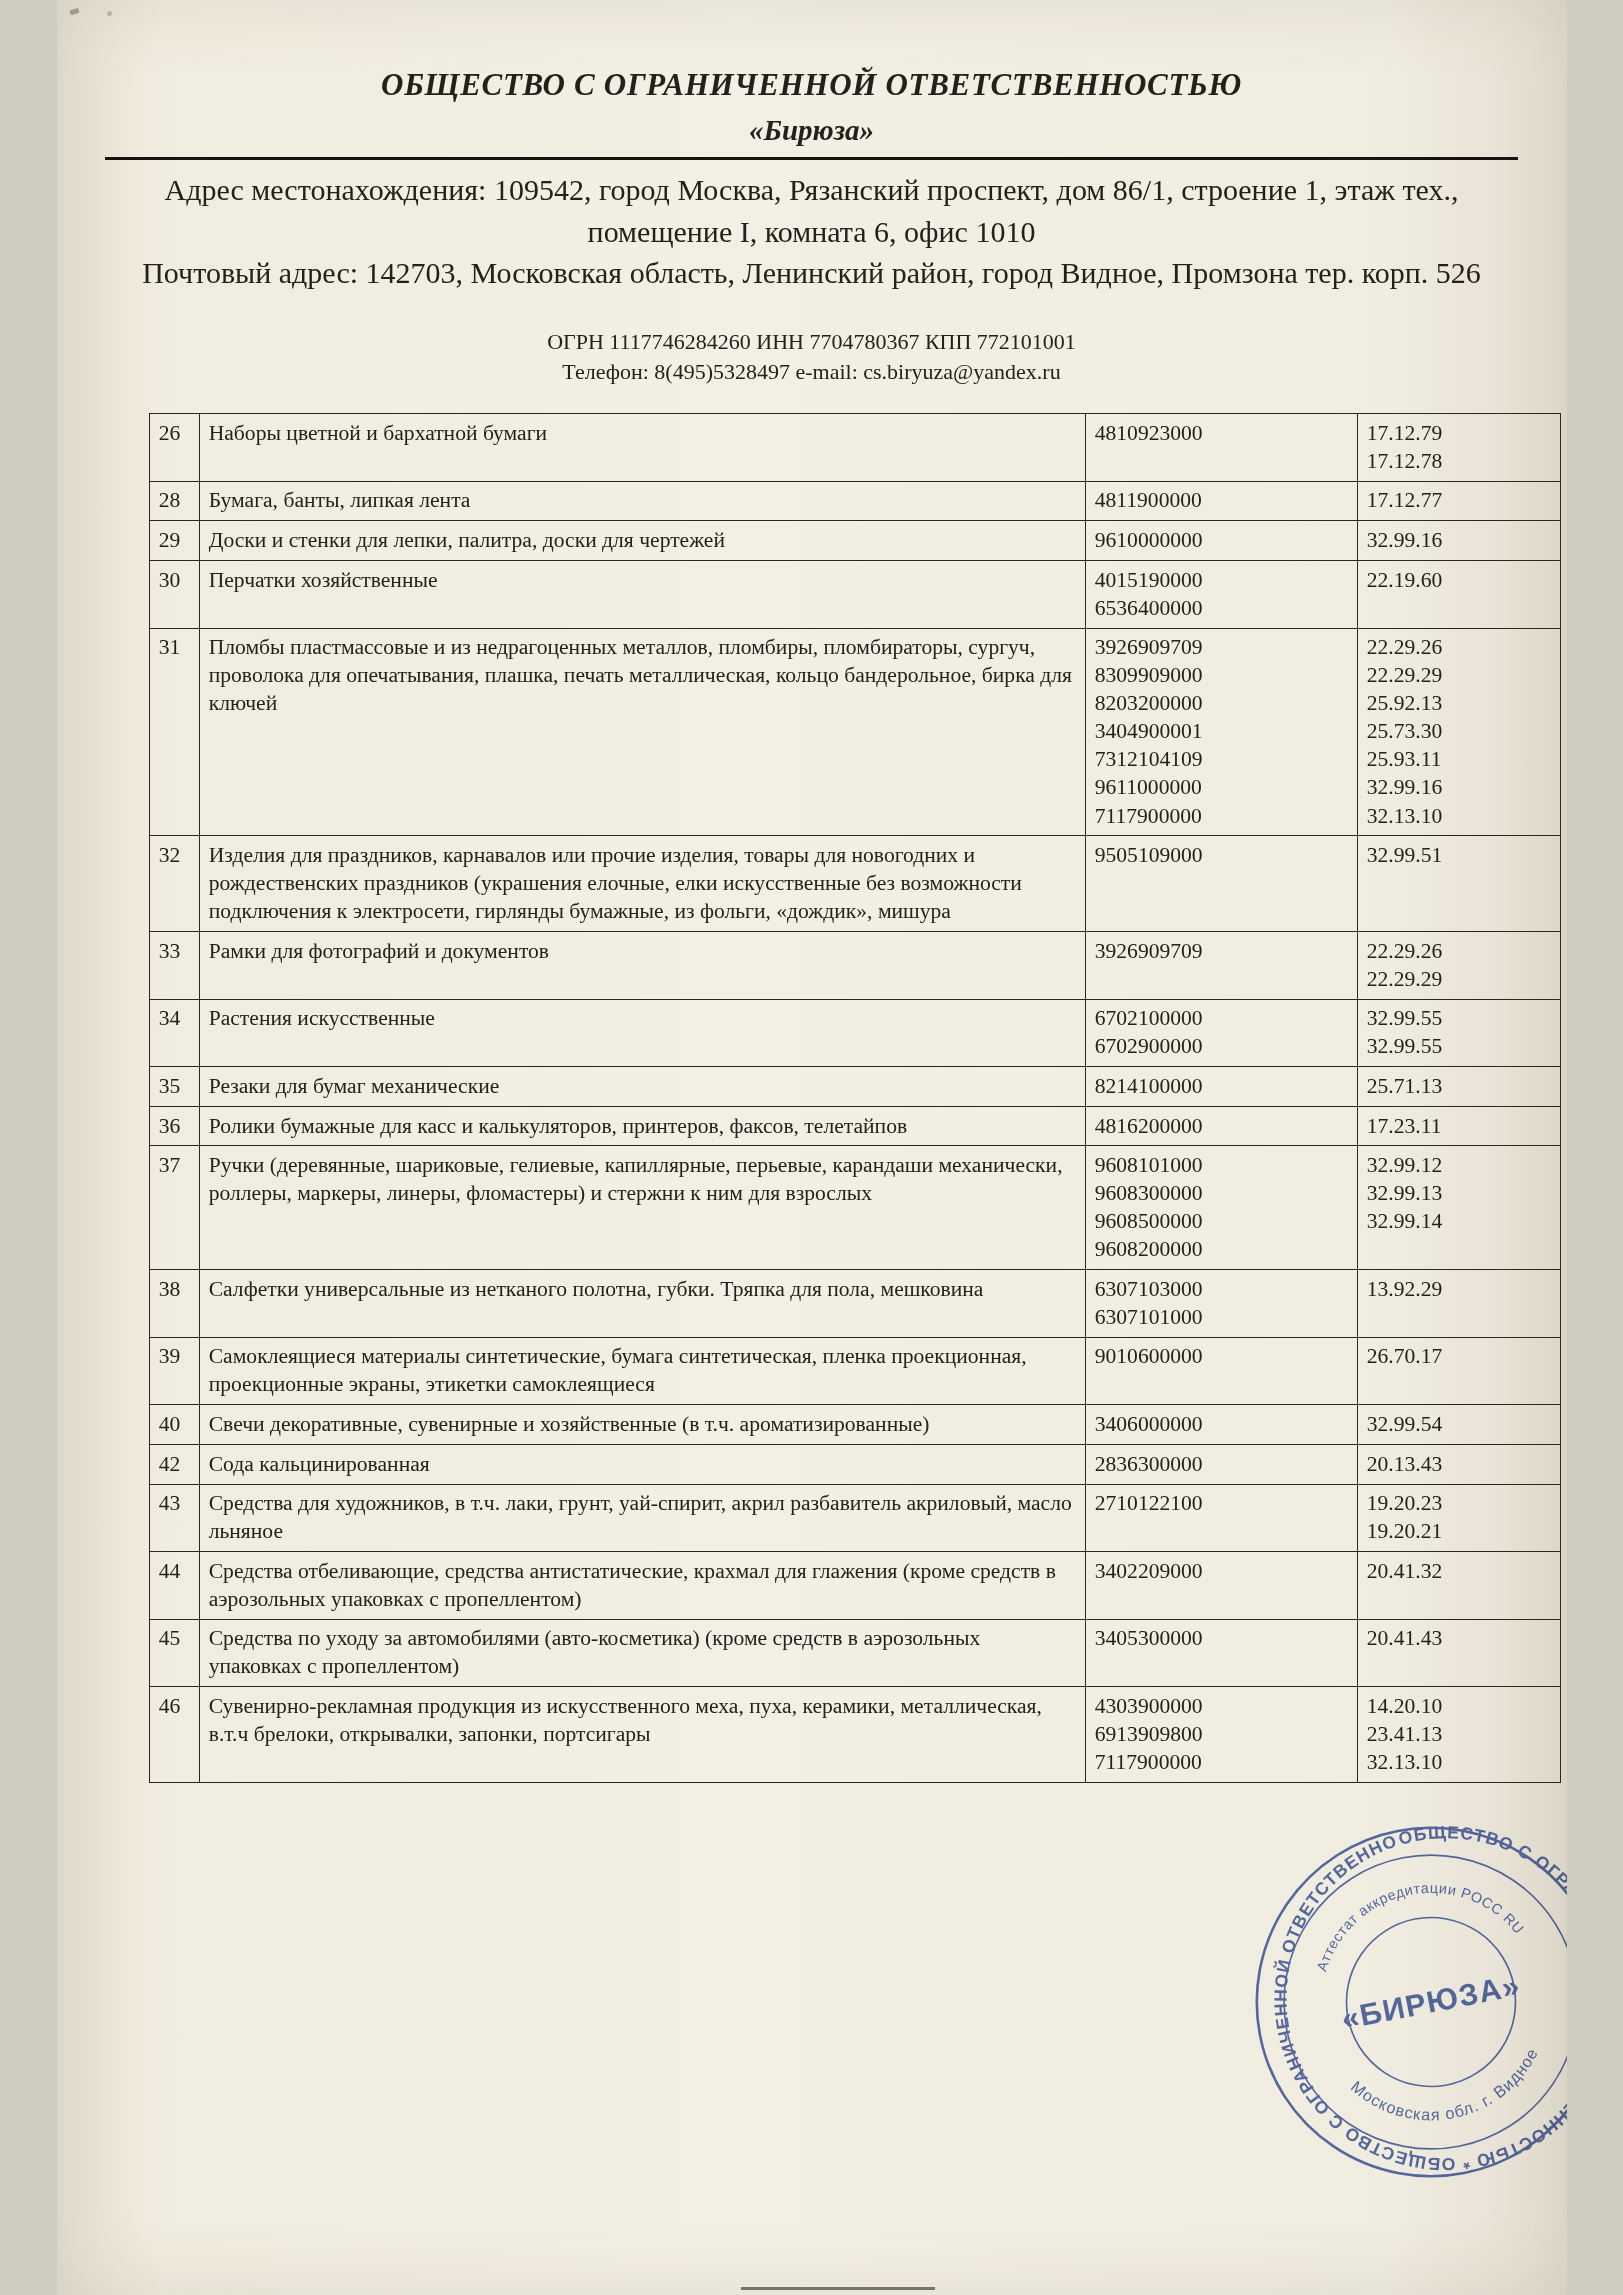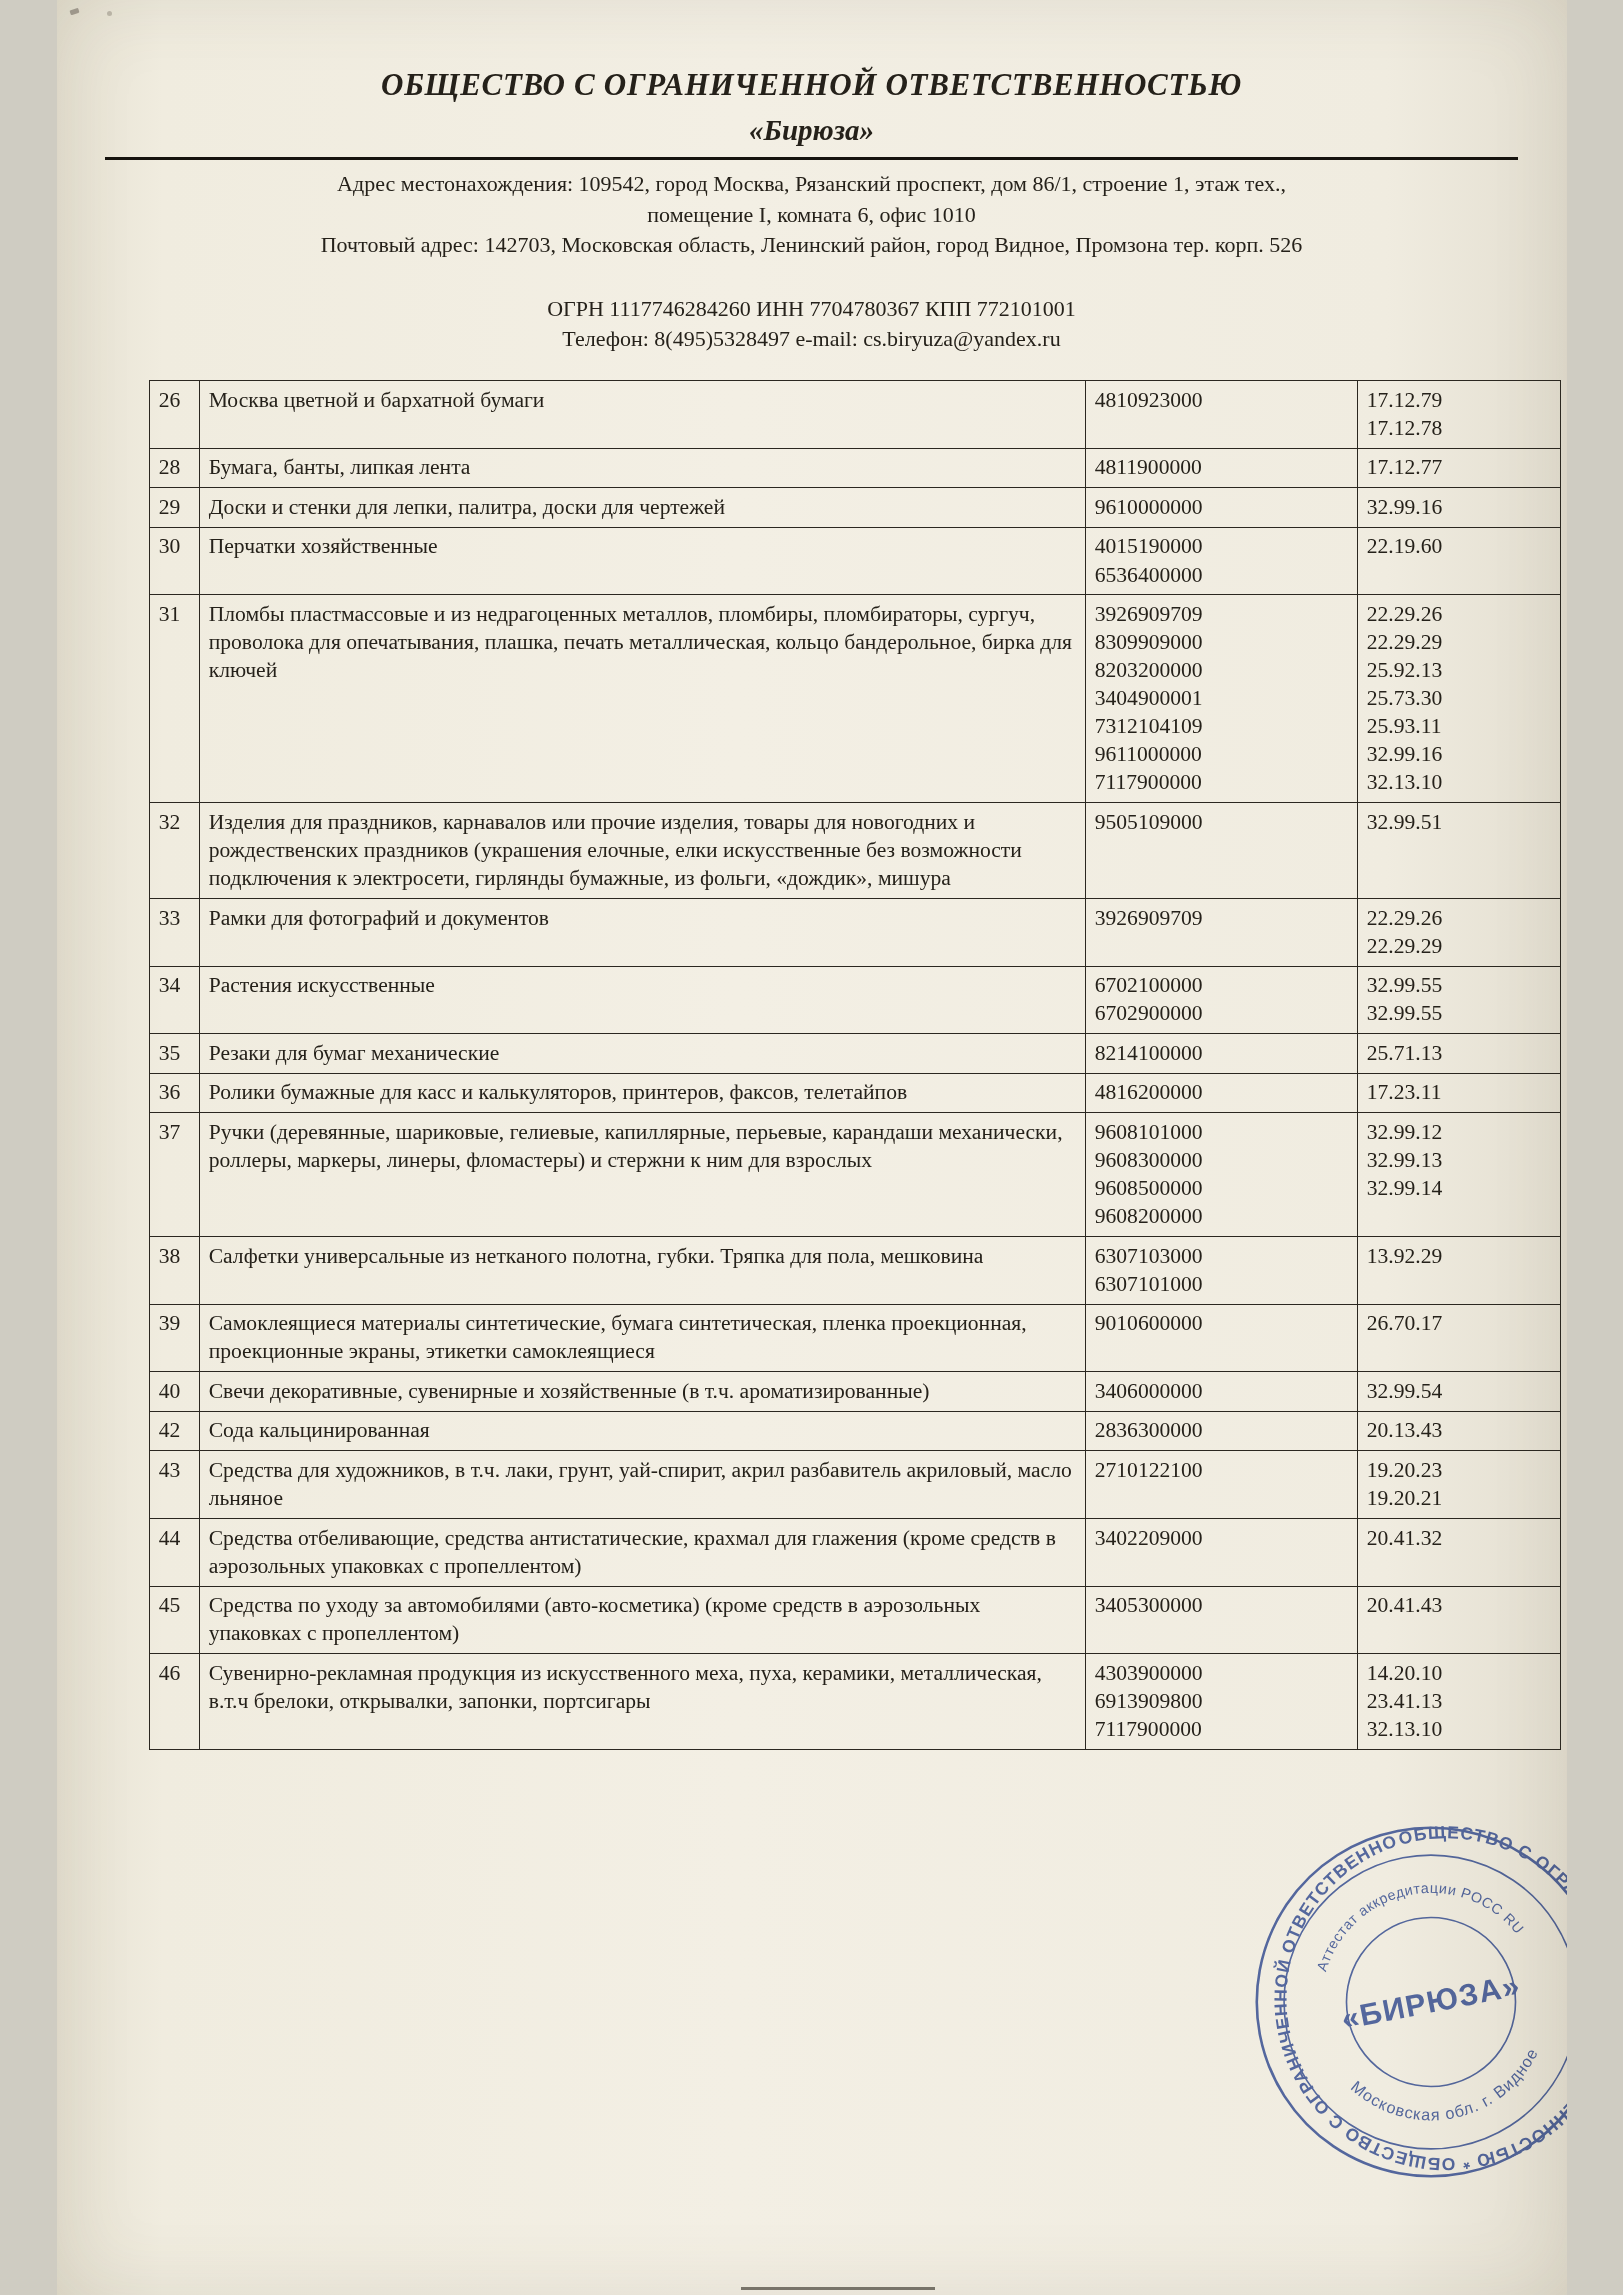--- a/index.html
+++ b/index.html
@@ -23,21 +23,21 @@
     font-size: 31px; letter-spacing: 0.7px;
   }
   .company-name {
     font-style: italic; font-weight: 700;
     font-size: 29px; margin-top: 10.5px;
   }
   .rule {
     width: 1413px; height: 3.3px;
     background: #16130e; margin: 10.5px auto 9.2px;
   }
-  .addr-block { font-size: 22px; line-height: 1.38; text-align: center; }
+  .addr-block { font-size: 30px; line-height: 1.38; text-align: center; }
   .reg-block { margin-top: 33px; font-size: 22px; line-height: 1.4; }
 
   
   table.products {
     border-collapse: collapse;
     table-layout: fixed;
     width: 1410px;
     margin: 25px 0 0 92px;
     font-size: 21.6px;
   }
@@ -102,21 +102,21 @@
     <div class="reg-block">
       <div>ОГРН 1117746284260 ИНН 7704780367 КПП 772101001</div>
       <div>Телефон: 8(495)5328497 e-mail: cs.biryuza@yandex.ru</div>
     </div>
   </div>
 
   <table class="products">
     <tbody>
         <tr>
           <td class="col-num">26</td>
-          <td class="col-desc">Москва цветной и бархатной бумаги</td>
+          <td class="col-desc">Наборы цветной и бархатной бумаги</td>
           <td class="col-code">4810923000</td>
           <td class="col-okpd">17.12.79
 17.12.78</td>
         </tr>
         <tr>
           <td class="col-num">28</td>
           <td class="col-desc">Бумага, банты, липкая лента</td>
           <td class="col-code">4811900000</td>
           <td class="col-okpd">17.12.77</td>
         </tr>

